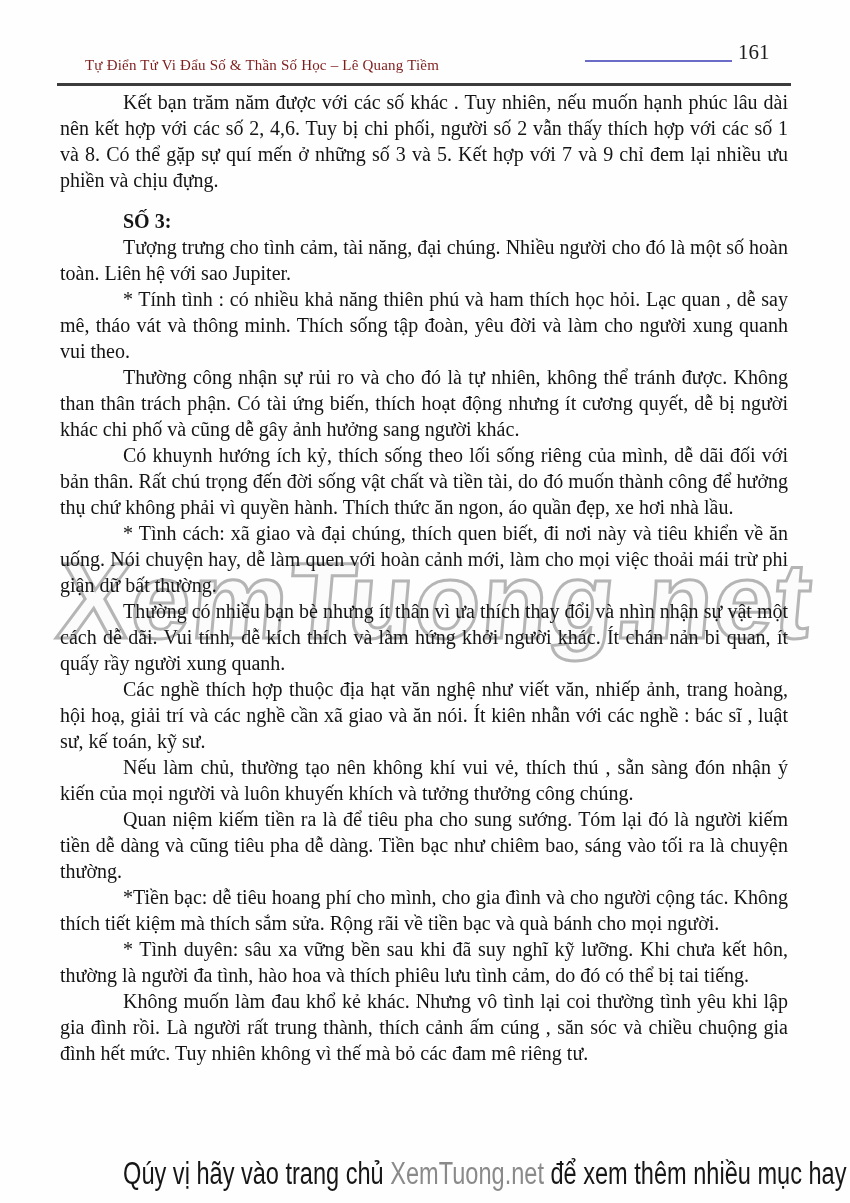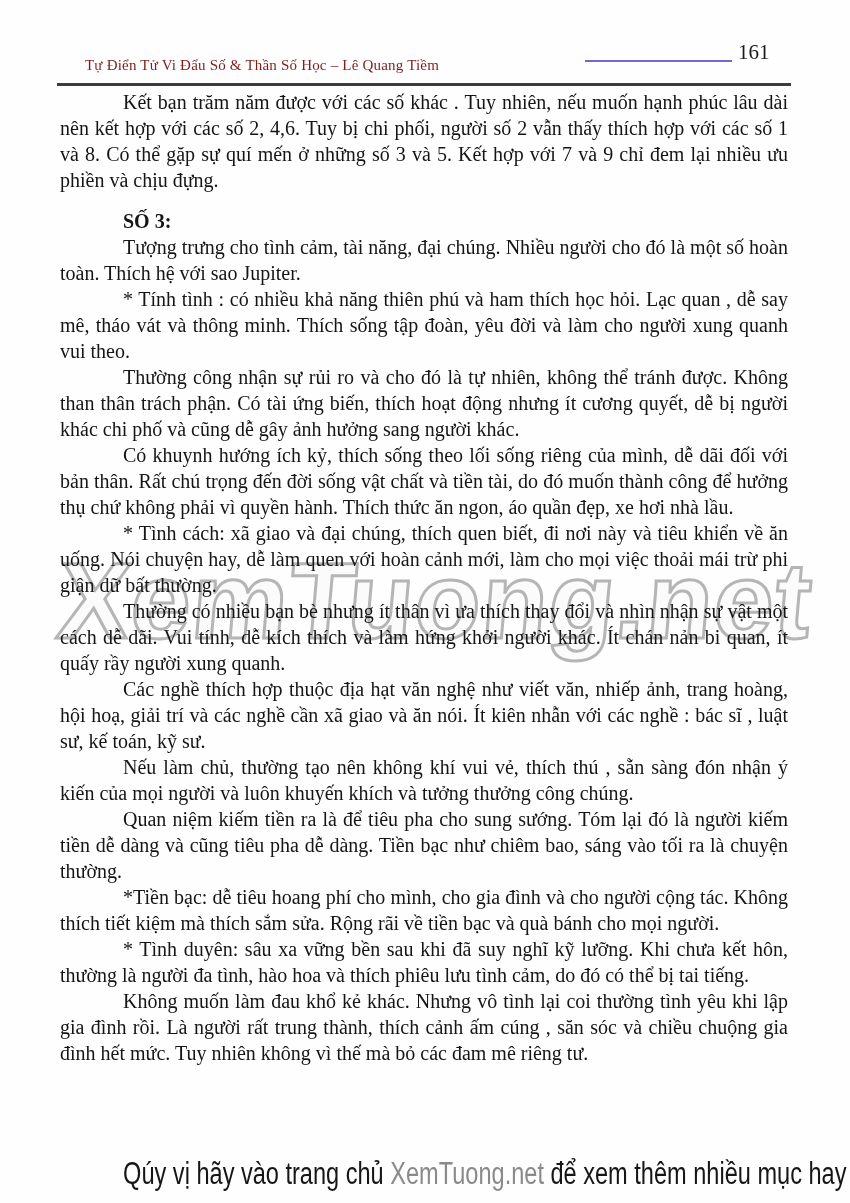--- a/index.html
+++ b/index.html
@@ -90,21 +90,21 @@
 
   <div class="header-page-number">161</div>
 
   <div class="header-rule"></div>
 
   <div class="watermark">XemTuong.net</div>
 
   <div class="doc-body">
       <p class="normal">Kết bạn trăm năm được với các số khác . Tuy nhiên, nếu muốn hạnh phúc lâu dài nên kết hợp với các số  2, 4,6. Tuy bị chi phối, người số 2 vẫn thấy thích hợp với các số 1 và 8. Có thể gặp sự quí mến ở những số 3 và 5. Kết hợp với 7 và 9 chỉ đem lại nhiều ưu phiền và chịu đựng.</p>
       <p class="heading">SỐ 3:</p>
-      <p class="normal">Tượng trưng cho tình cảm, tài năng, đại chúng. Nhiều người cho đó là một số hoàn toàn. Thích hệ với sao Jupiter.</p>
+      <p class="normal">Tượng trưng cho tình cảm, tài năng, đại chúng. Nhiều người cho đó là một số hoàn toàn. Liên hệ với sao Jupiter.</p>
       <p class="normal">* Tính tình : có nhiều khả năng thiên phú và ham thích học hỏi. Lạc quan , dễ say mê, tháo vát và thông minh. Thích sống tập đoàn, yêu đời và làm cho người xung quanh vui theo.</p>
       <p class="normal">Thường công nhận sự rủi ro và cho đó là tự nhiên, không thể tránh được. Không than thân trách phận. Có tài ứng biến, thích hoạt động nhưng ít cương quyết, dễ bị người khác chi phố và cũng dễ gây ảnh hưởng sang người khác.</p>
       <p class="normal">Có khuynh hướng ích kỷ, thích sống theo lối sống riêng của mình, dễ dãi đối với bản thân. Rất chú trọng đến đời sống vật chất và tiền tài, do đó muốn thành công để hưởng thụ chứ không  phải vì quyền hành. Thích thức ăn ngon, áo quần đẹp, xe hơi nhà lầu.</p>
       <p class="normal">* Tình cách: xã giao và đại chúng, thích quen biết, đi nơi này  và tiêu khiển về ăn uống. Nói chuyện hay, dễ làm quen với hoàn cảnh mới, làm cho mọi việc thoải mái trừ phi giận dữ bất thường.</p>
       <p class="normal">Thường có nhiều bạn bè nhưng ít thân vì ưa thích thay đổi và nhìn nhận sự vật một cách dễ dãi. Vui tính, dễ kích thích và làm hứng khởi người khác. Ít chán nản bi quan, ít quấy rầy người xung quanh.</p>
       <p class="normal">Các nghề thích hợp thuộc địa hạt văn nghệ như viết văn, nhiếp ảnh, trang hoàng, hội hoạ, giải trí và các nghề cần xã giao và ăn nói. Ít kiên nhẫn với các nghề : bác sĩ , luật sư, kế toán, kỹ sư.</p>
       <p class="normal">Nếu làm chủ, thường tạo nên không khí vui vẻ, thích thú , sẵn sàng đón nhận ý kiến của mọi người và luôn khuyến khích và tưởng thưởng công chúng.</p>
       <p class="normal">Quan niệm kiếm tiền ra là để tiêu pha cho sung sướng. Tóm lại đó là người kiếm tiền dễ dàng và cũng tiêu pha dễ dàng. Tiền bạc như chiêm bao, sáng vào tối ra là chuyện thường.</p>
       <p class="normal">*Tiền bạc: dễ tiêu hoang phí cho mình, cho gia đình và cho người cộng tác. Không thích tiết kiệm mà thích sắm sửa. Rộng rãi về tiền bạc và quà bánh cho mọi người.</p>
       <p class="normal">* Tình duyên: sâu xa vững bền sau khi đã suy nghĩ kỹ lưỡng. Khi chưa kết hôn, thường là người đa tình, hào hoa và thích phiêu lưu tình cảm, do đó có thể bị tai tiếng.</p>

